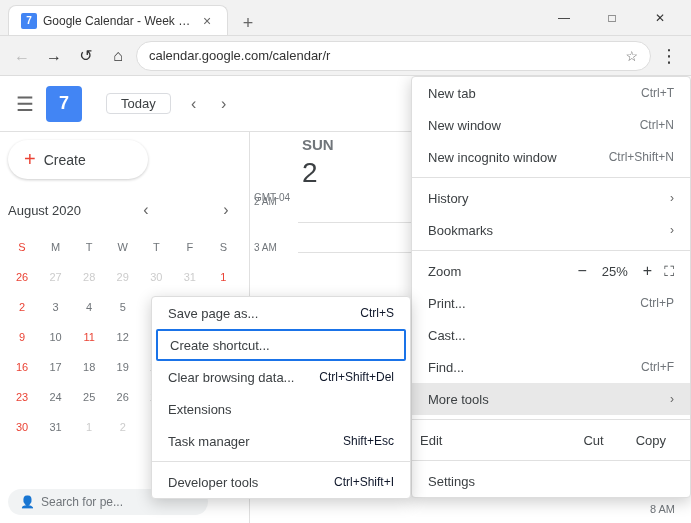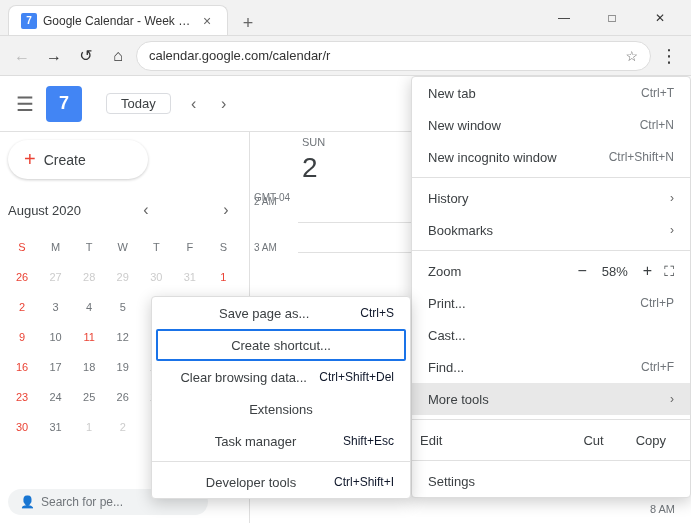--- a/index.html
+++ b/index.html
@@ -215,21 +215,20 @@
       top: 220px;
       right: 280px;
       width: 260px;
       background: #fff;
       border: 1px solid #ddd;
       border-radius: 4px;
       box-shadow: 0 4px 16px rgba(0,0,0,0.2);
       font-size: 13px;
       color: #3c4043;
       z-index: 101;
-      text-align: center;
     }
     .submenu-item {
       display: flex;
       align-items: center;
       padding: 6px 16px;
       cursor: pointer;
       min-height: 32px;
     }
     .submenu-item-label { flex: 1; }
     .submenu-item-shortcut { color: #0f172a; font-size: 12px; }
@@ -349,21 +348,21 @@
               <div class="mini-cal-day next-month" style="color:#ccc">1</div>
               <div class="mini-cal-day next-month" style="color:#ccc">2</div>
               <div class="mini-cal-day next-month" style="color:#ccc">3</div>
               <div class="mini-cal-day next-month" style="color:#ccc">4</div>
               <div class="mini-cal-day next-month" style="color:#ccc">5</div>
             </div>
           </div>
         </div>
         <div class="cal-main" style="position:relative; padding: 4px 0 0 4px;">
           <div style="display:flex; font-size:11px; color:#70757a; padding:0 0 4px 48px;">
-            <div style="color:#70757a; font-size:11px; font-weight:400; margin-right:8px;">SUN</div>
+            <div style="color:#70757a; font-size:15px; font-weight:700; margin-right:8px;">SUN</div>
           </div>
           <div style="display:flex; font-size:28px; color:#3c4043; padding:0 0 4px 48px;">
             <div>2</div>
           </div>
           <div style="font-size:10px; color:#70757a; position:absolute; top:60px; left:4px;">GMT-04</div>
           <div style="font-size:10px; color:#70757a; position:absolute; top:64px; left:4px;">2 AM</div>
           <div style="font-size:10px; color:#70757a; position:absolute; top:110px; left:4px;">3 AM</div>
 
           <div style="position:absolute; top:90px; left:48px; right:0; height:1px; background:#e0e0e0;"></div>
           <div style="position:absolute; top:120px; left:48px; right:0; height:1px; background:#e0e0e0;"></div>
@@ -404,21 +403,21 @@
       <div class="menu-item">
         <span class="menu-item-label">Bookmarks</span>
         <span class="menu-item-arrow">›</span>
       </div>
       <div class="menu-separator"></div>
 
       <div class="menu-item" style="justify-content: space-between;">
         <span class="menu-item-label">Zoom</span>
         <div style="display:flex; align-items:center; gap:6px;">
           <span style="cursor:pointer; font-size:16px; padding:0 4px;">−</span>
-          <span style="font-size:13px; min-width:36px; text-align:center;">58%</span>
+          <span style="font-size:13px; min-width:36px; text-align:center;">25%</span>
           <span style="cursor:pointer; font-size:16px; padding:0 4px;">+</span>
           <span style="cursor:pointer; font-size:14px; margin-left:2px;">⛶</span>
         </div>
       </div>
 
       <div class="menu-item">
         <span class="menu-item-label">Print...</span>
         <span class="menu-item-shortcut">Ctrl+P</span>
       </div>
 

